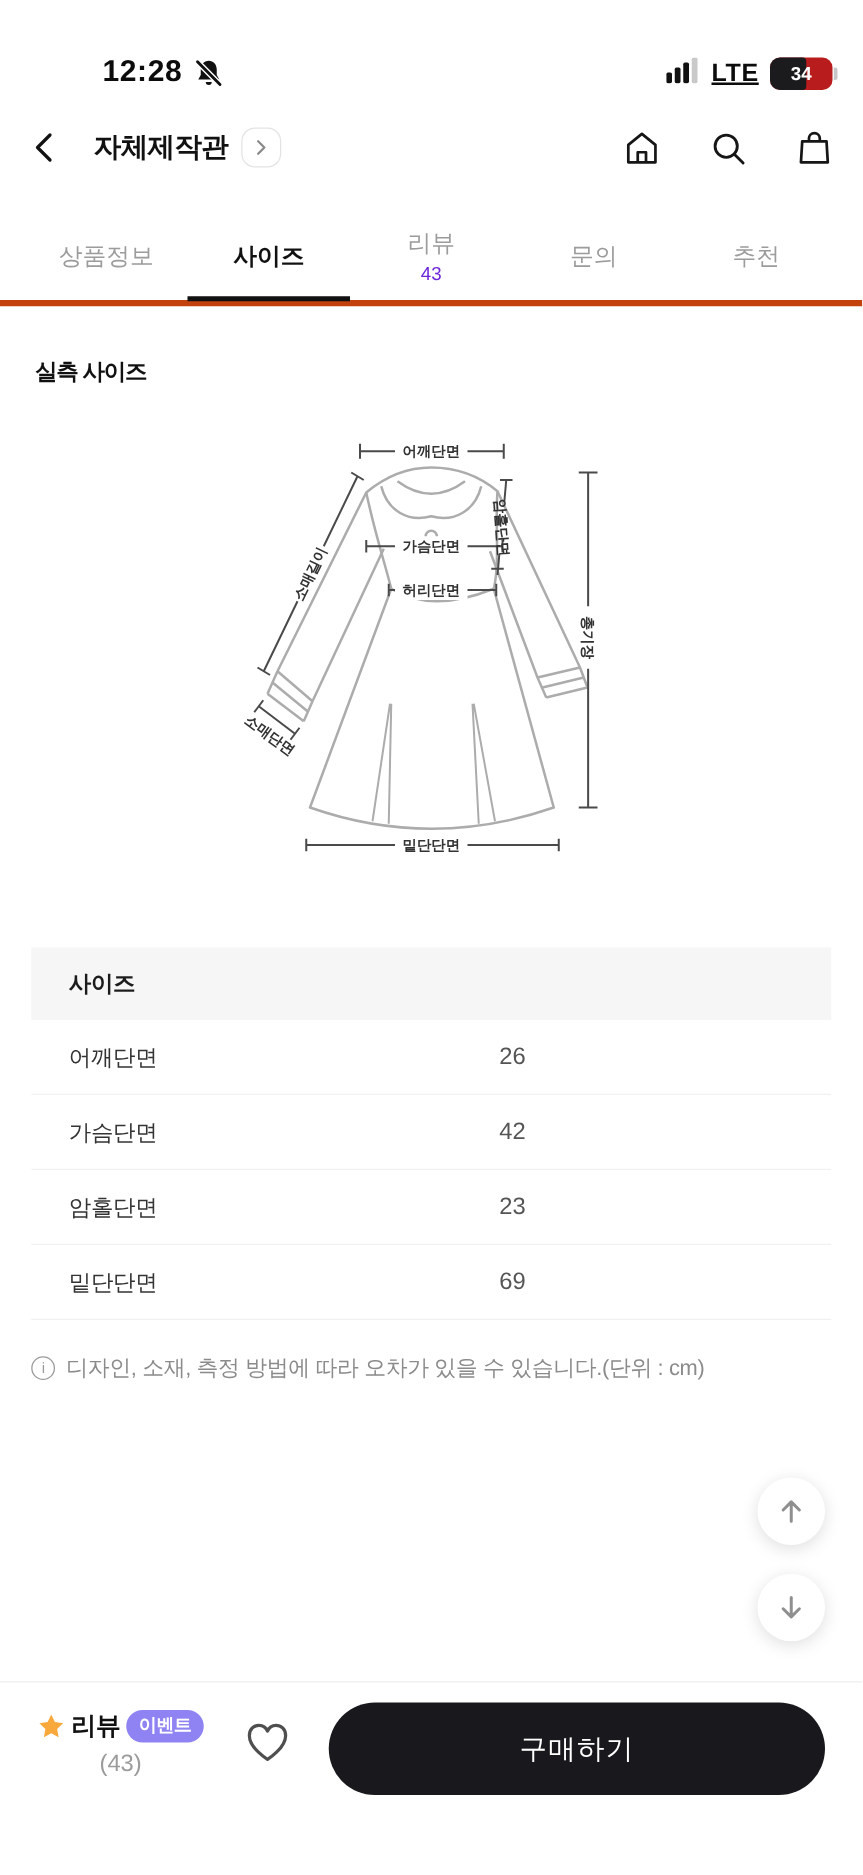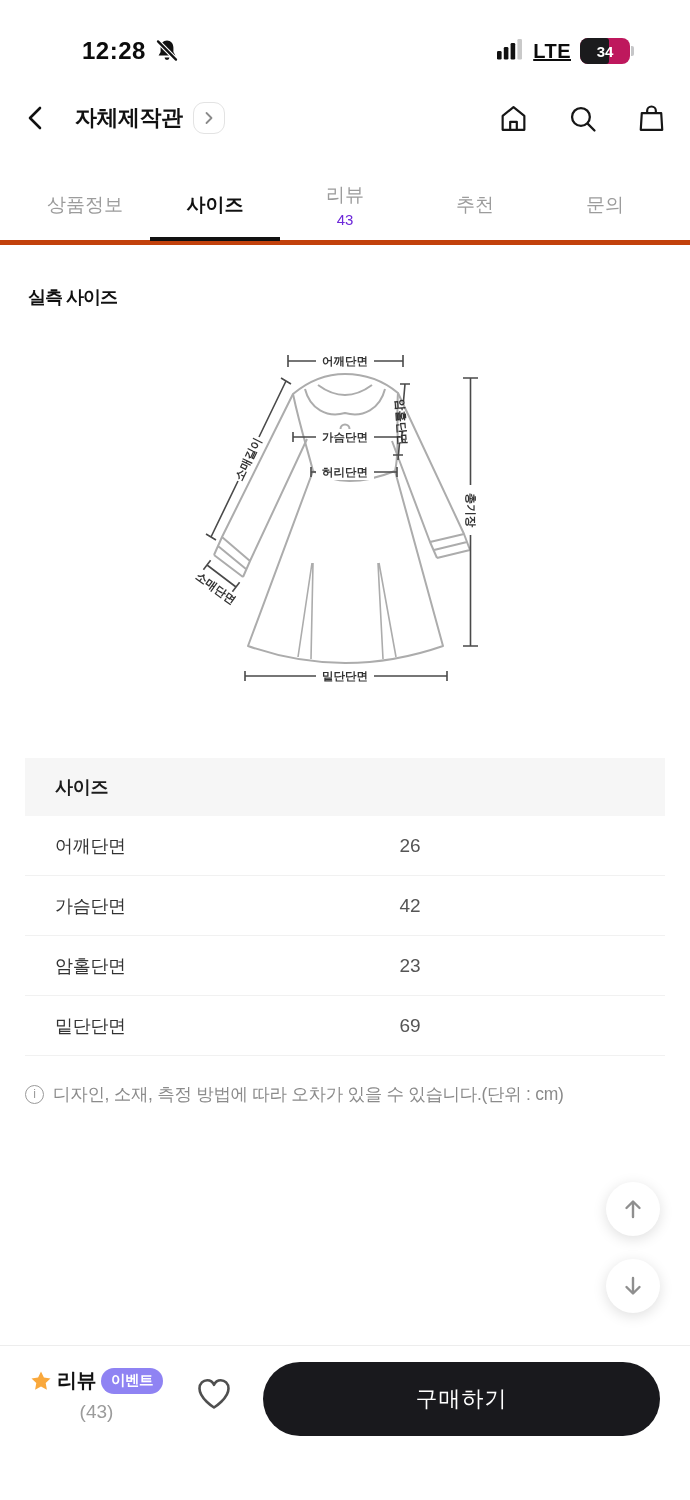--- a/index.html
+++ b/index.html
@@ -1,26 +1,26 @@
 <!DOCTYPE html>
 <html><head>
 <meta charset="utf-8">
 <style>
   * { margin:0; padding:0; box-sizing:border-box; }
   html,body { background:#fff; }
   body { font-family:"Liberation Sans","DejaVu Sans",sans-serif; }
   .page { position:relative; width:690px; height:1500px; background:#fff; margin:0 auto; overflow:hidden; }
 
   
-  .status-bar { display:flex; align-items:center; padding:30px 60px 0 82px; height:72px; }
+  .status-bar { display:flex; align-items:flex-end; padding:30px 24px 0 82px; height:72px; }
   .time { font-size:24px; font-weight:700; color:#0c0c0c; letter-spacing:0.5px; }
   .bell-wrap { margin-left:8px; display:flex; align-items:center; }
   .sb-right { margin-left:auto; display:flex; align-items:center; gap:9px; }
   .lte { font-size:20px; font-weight:600; color:#0c0c0c; letter-spacing:0.5px;text-decoration:underline; }
-  .battery { position:relative; width:50px; height:26px; border-radius:8px; background:#be185d; }
+  .battery { position:relative; width:50px; height:26px; border-radius:8px; background:#b91c1c; }
   .batt-fill { position:absolute; left:0; top:0; bottom:0; width:29px; background:#1b1b1d; border-radius:8px 3px 3px 8px; }
   .batt-text { position:absolute; inset:0; display:flex; align-items:center; justify-content:center; color:#fff; font-size:15px; font-weight:700; }
   .batt-nub { position:absolute; right:-4px; top:8px; width:3px; height:10px; background:#c6c6c8; border-radius:0 2px 2px 0; }
 
   
   .nav-bar { display:flex; align-items:center; height:64px; padding:0 23px; margin-top:14px; }
   .back-btn { display:flex; align-items:center; cursor:pointer; }
   .nav-title { margin-left:26px; font-size:22px; font-weight:700; color:#111; letter-spacing:-0.5px; }
   .title-more { margin-left:10px; width:32px; height:32px; border:1.5px solid #e3e3e3; border-radius:11px; display:flex; align-items:center; justify-content:center; background:#fff; }
   .nav-icons { margin-left:auto; display:flex; align-items:center; gap:38px; }
@@ -146,24 +146,24 @@
       <span>상품정보</span>
     </div>
     <div class="tab active">
       <span>사이즈</span>
     </div>
     <div class="tab">
       <span>리뷰</span>
       <span class="tab-count">43</span>
     </div>
     <div class="tab">
+      <span>문의</span>
+    </div>
+    <div class="tab">
       <span>추천</span>
-    </div>
-    <div class="tab">
-      <span>문의</span>
     </div>
   </div>
 
   <div class="section-title">실측 사이즈</div>
 
   <div class="diagram-wrap">
     <svg width="690" height="365" viewBox="0 0 690 365">
       <g stroke="#ACACAC" stroke-width="2" fill="none" stroke-linejoin="round">
 
         <path d="M293,55 C300,88 308,112 313,132 L248,307 Q345,341 443,307 L395,132 C400,112 396,78 398,54 C380,39 362,35 345,35 C328,35 311,40 293,55 Z" fill="#fff"></path>

